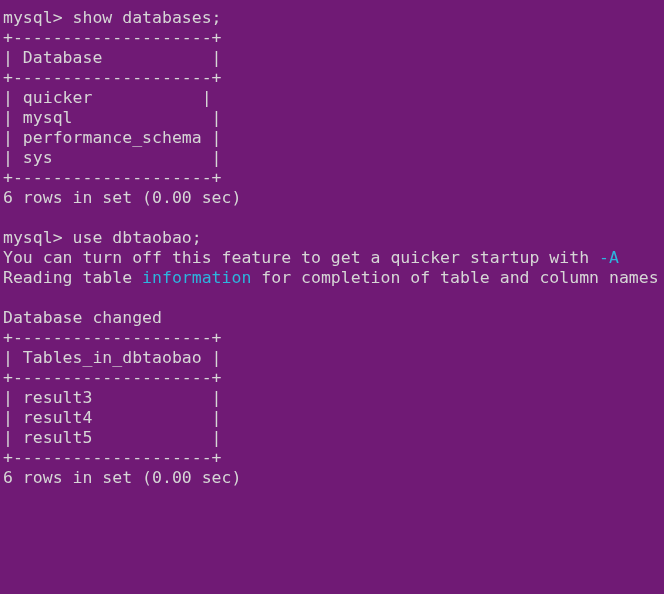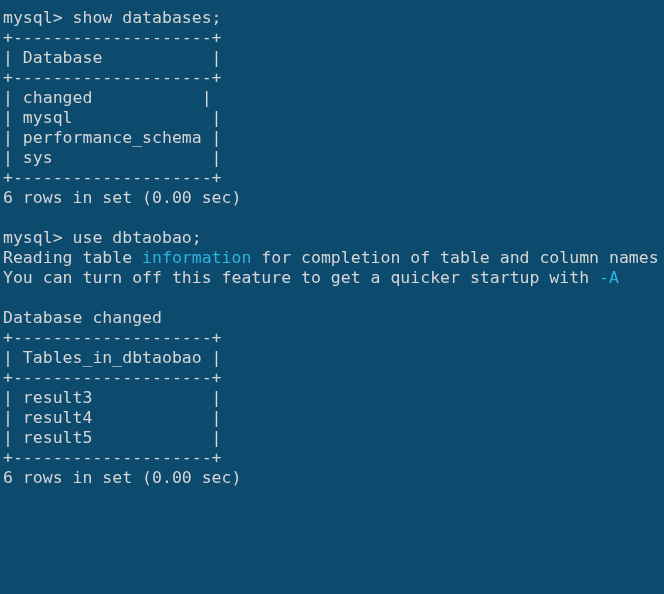--- a/index.html
+++ b/index.html
@@ -3,21 +3,21 @@
 <meta charset="utf-8">
 <style>
   html, body {
     margin: 0;
     padding: 0;
     background: #1d1d1d;
   }
   #terminal {
     width: 664px;
     height: 594px;
-    background: #0c4a6e;
+    background: #701a75;
     overflow: hidden;
     position: relative;
     box-sizing: border-box;
     padding: 8px 0 0 3px;
   }
   .line {
     font-family: "DejaVu Sans Mono", "Liberation Mono", monospace;
     font-size: 16.5px;
     line-height: 20px;
     height: 20px;
@@ -38,30 +38,30 @@
 </style>
 </head>
 <body>
 
 <div id="terminal">
   <div id="terminal-output">
       <div class="line">mysql&gt; show databases;</div>
       <div class="line">+--------------------+</div>
       <div class="line">| Database           |</div>
       <div class="line">+--------------------+</div>
-      <div class="line">| changed           |</div>
+      <div class="line">| quicker           |</div>
       <div class="line">| mysql              |</div>
       <div class="line">| performance_schema |</div>
       <div class="line">| sys                |</div>
       <div class="line">+--------------------+</div>
       <div class="line">6 rows in set (0.00 sec)</div>
       <div class="line blank">&nbsp;</div>
       <div class="line">mysql&gt; use dbtaobao;</div>
+      <div class="line"><span class="seg-plain">You can turn off this feature to get a quicker startup with </span><span class="seg-cyan">-A</span></div>
       <div class="line"><span class="seg-plain">Reading table </span><span class="seg-cyan">information</span><span class="seg-plain"> for completion of table and column names</span></div>
-      <div class="line"><span class="seg-plain">You can turn off this feature to get a quicker startup with </span><span class="seg-cyan">-A</span></div>
       <div class="line blank">&nbsp;</div>
       <div class="line">Database changed</div>
       <div class="line">+--------------------+</div>
       <div class="line">| Tables_in_dbtaobao |</div>
       <div class="line">+--------------------+</div>
       <div class="line">| result3            |</div>
       <div class="line">| result4            |</div>
       <div class="line">| result5            |</div>
       <div class="line">+--------------------+</div>
       <div class="line">6 rows in set (0.00 sec)</div>

